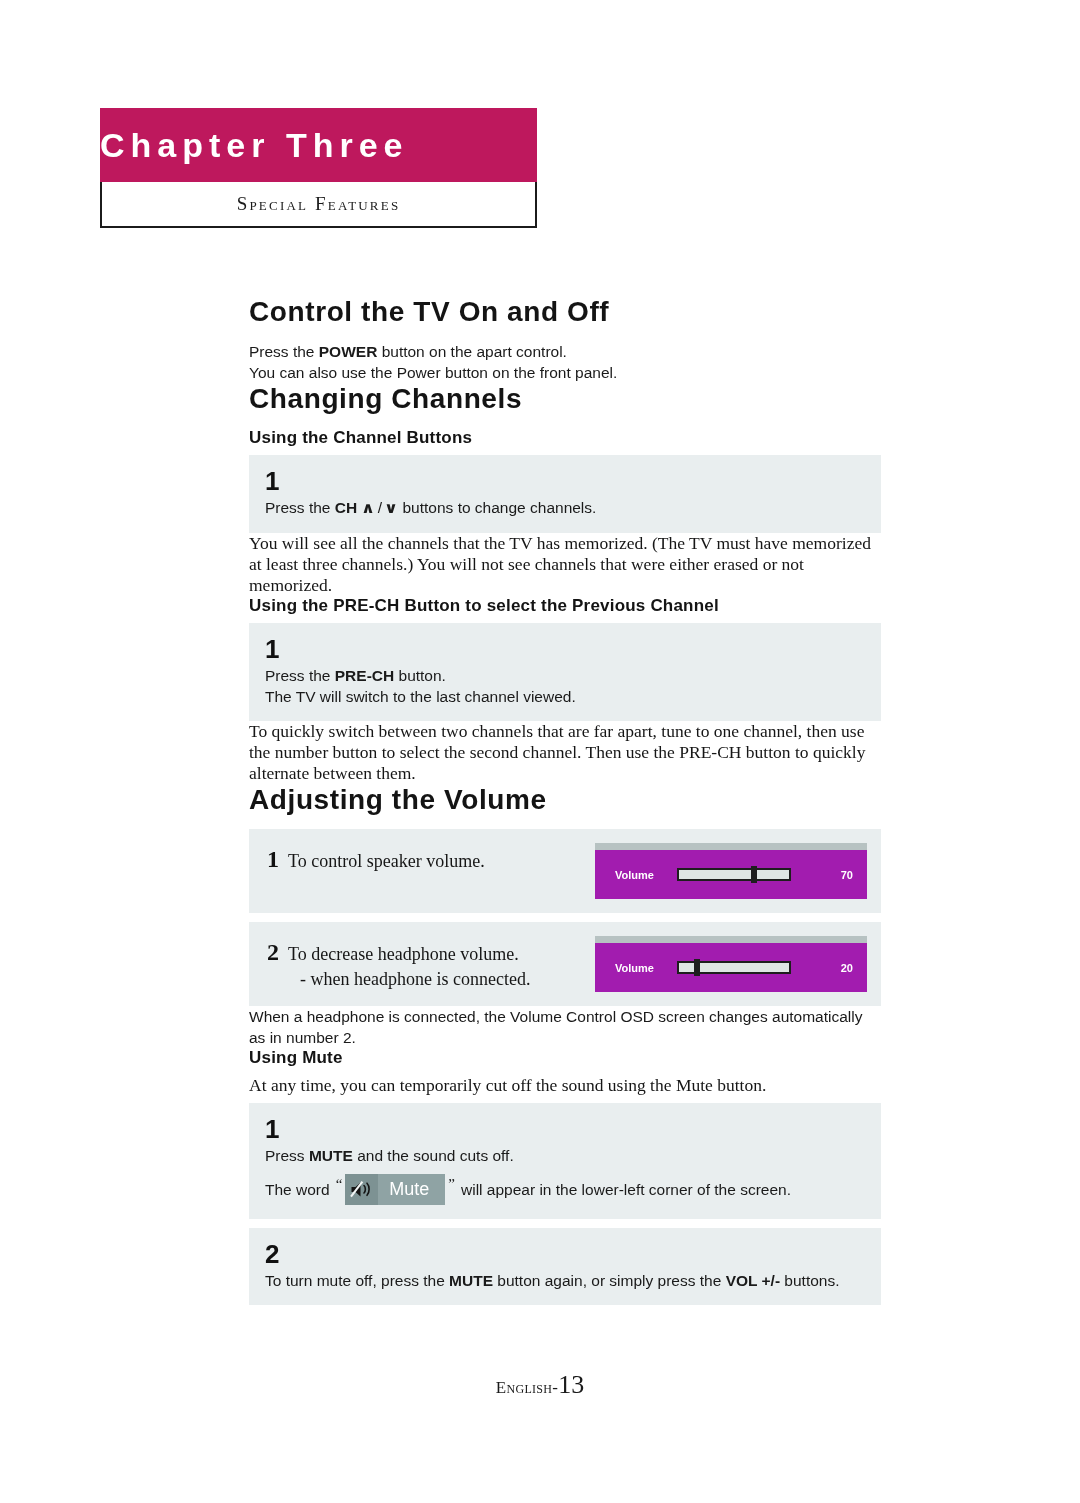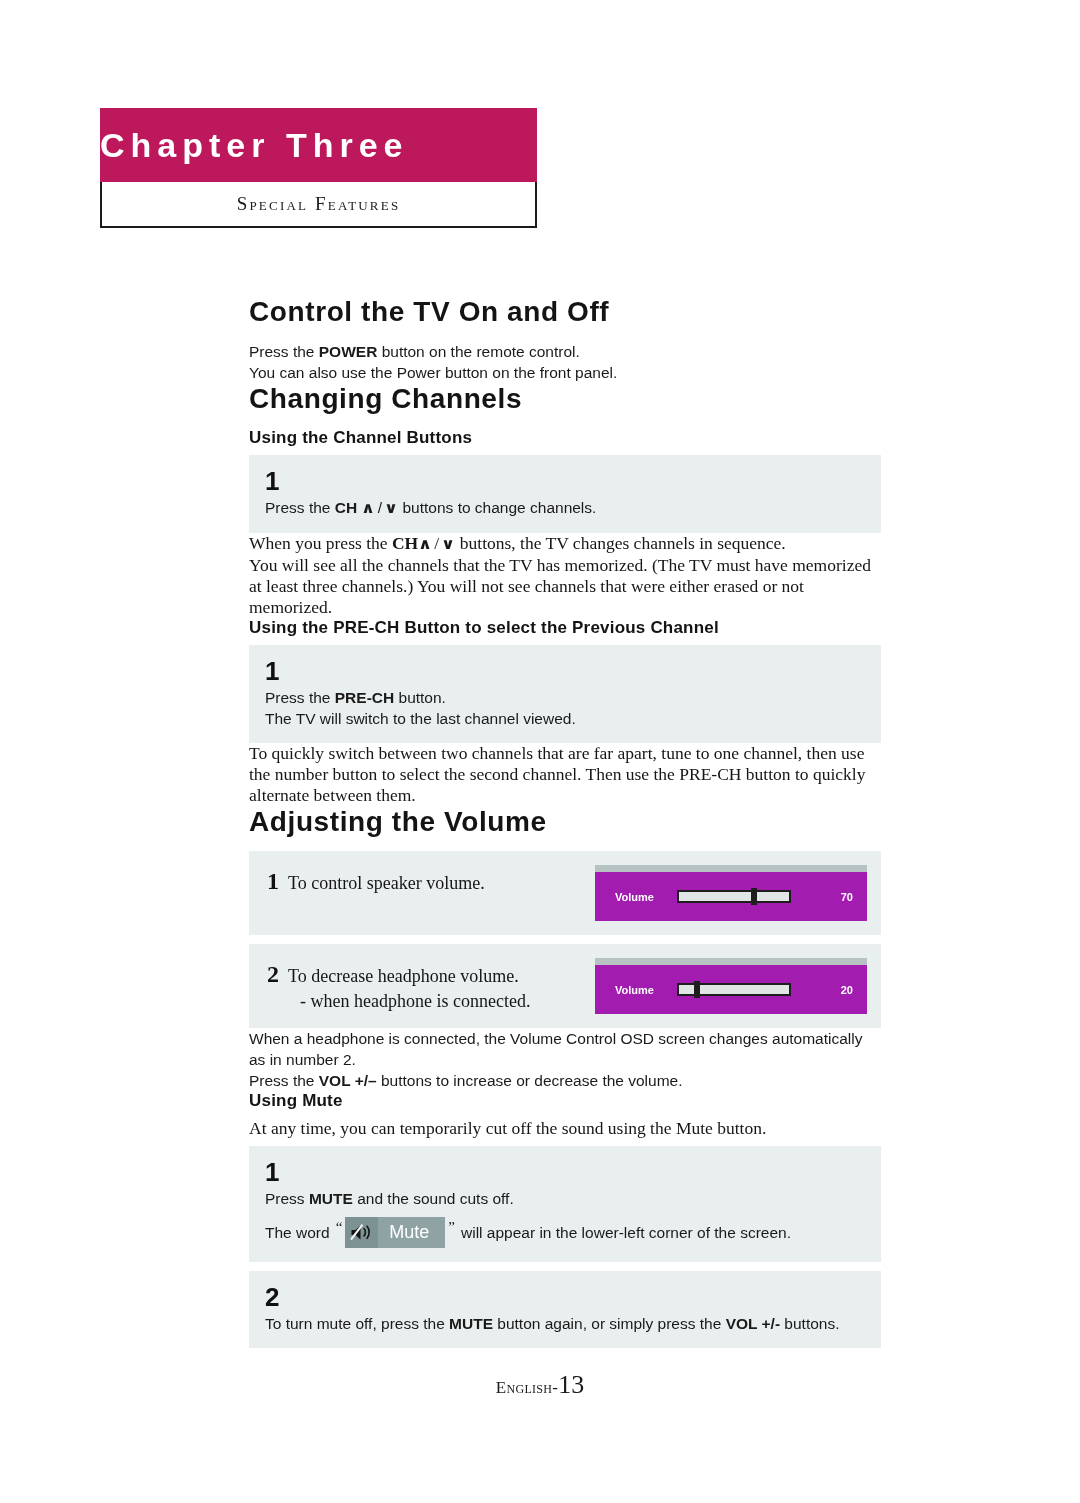--- a/index.html
+++ b/index.html
@@ -279,38 +279,35 @@
   </div>
   <div class="chapter-sub-box">
     <span class="chapter-sub">Special Features</span>
   </div>
 </div>
 
 <div class="content">
 
   <h1 class="section">Control the TV On and Off</h1>
   <p class="sans-body">
-    <span>Press the </span><span class="b">POWER</span><span> button on the remote control.</span><br>
+    <span>Press the </span><span class="b">POWER</span><span> button on the apart control.</span><br>
     <span>You can also use the Power button on the front panel.</span>
   </p>
 
   <h1 class="section mt-b">Changing Channels</h1>
   <h2 class="subsection mt-c">Using the Channel Buttons</h2>
 
   <div class="step-box">
     <div class="step-num">1</div>
     <div class="step-text">
       <span>Press the </span><span class="b">CH</span>
       <span class="chev">∧</span><span class="slash">/</span><span class="chev">∨</span><span> buttons to change channels.</span>
     </div>
   </div>
 
-  <p class="serif-body mt-a">
-    <span>When you press the </span><span class="b">CH</span><span class="chev">∧</span><span class="slash">/</span><span class="chev">∨</span><span> buttons, the TV changes channels in sequence.</span>
-  </p>
   <p class="serif-body">You will see all the channels that the TV has memorized. (The TV must have  memorized at least three channels.) You will not see channels that were either erased or not memorized.</p>
 
   <h2 class="subsection mt-b">Using the PRE-CH Button to select the Previous Channel</h2>
 
   <div class="step-box">
     <div class="step-num">1</div>
     <div class="step-text">
       <span>Press the </span><span class="b">PRE-CH</span><span> button.</span><br>
       <span>The TV will switch to the last channel viewed.</span>
     </div>
@@ -353,23 +350,20 @@
         <span class="osd-label">Volume</span>
         <span class="osd-slider">
           <span class="osd-thumb" style="left: 16%;"></span>
         </span>
         <span class="osd-value">20</span>
       </div>
     </div>
   </div>
 
   <p class="sans-body mt-g">When a headphone is connected, the Volume Control OSD screen changes automatically as in number 2.</p>
-  <p class="sans-body">
-    <span>Press the </span><span class="b">VOL +/–</span><span> buttons to increase or decrease the volume.</span>
-  </p>
 
   <h2 class="subsection mt-d">Using Mute</h2>
   <p class="serif-body">At any time, you can temporarily cut off the sound using the Mute button.</p>
 
   <div class="step-box mt-f">
     <div class="step-num">1</div>
     <div class="step-text">
       <span>Press </span><span class="b">MUTE</span><span> and the sound cuts off.</span>
     </div>
     <div class="mute-line" style="margin-top:8px;">

